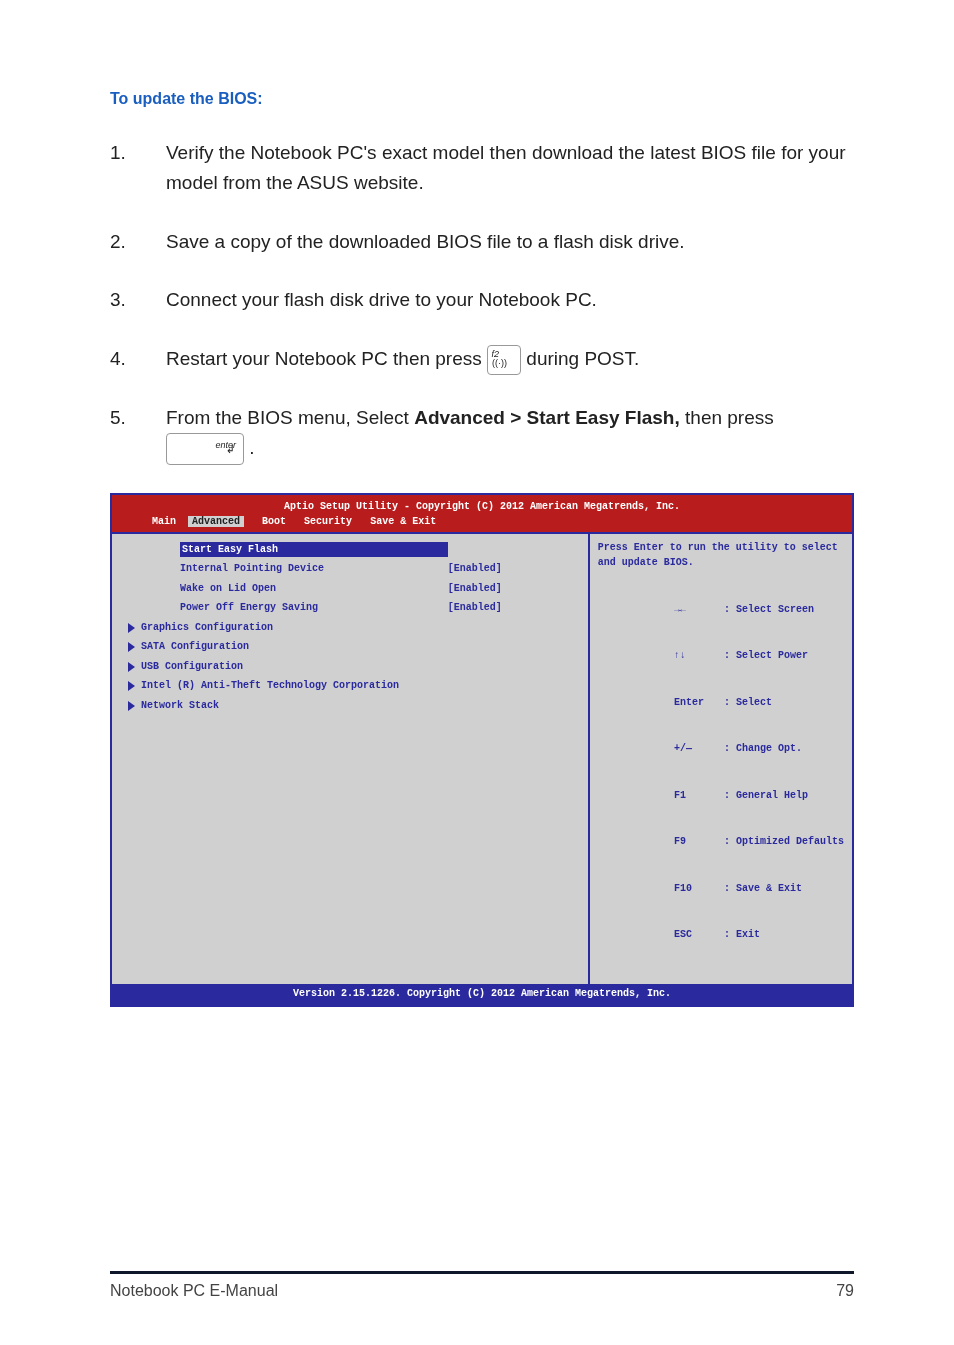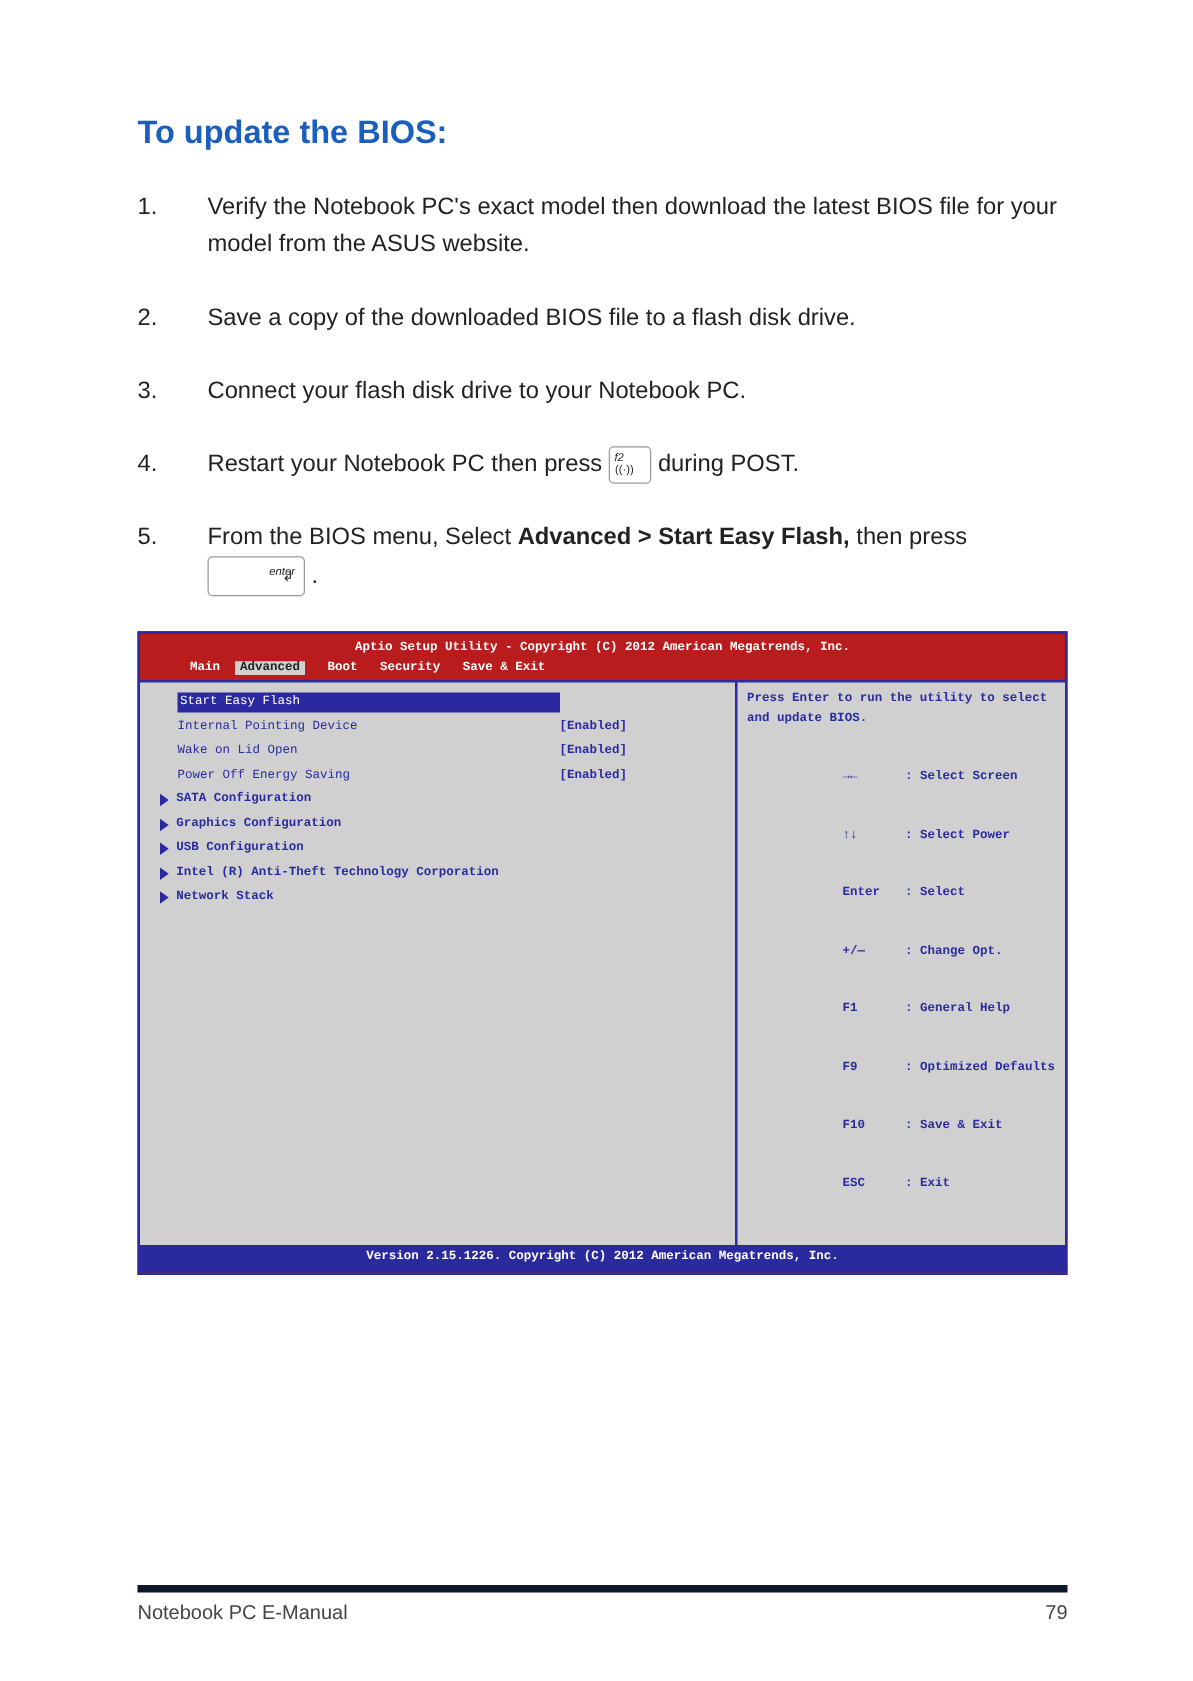--- a/index.html
+++ b/index.html
@@ -8,21 +8,21 @@
       height: 1345px;
       background: #ffffff;
       font-family: -apple-system, BlinkMacSystemFont, "Segoe UI", Arial, sans-serif;
       color: #333;
       position: relative;
       padding: 90px 100px 50px 110px;
     }
 
     .heading {
       color: #1a5fbf;
-      font-size: 26px;
+      font-size: 16px;
       font-weight: 700;
       margin-bottom: 30px;
     }
 
     .step-list { list-style: none; }
     .step-item {
       display: flex;
       margin-bottom: 28px;
       font-size: 19px;
       line-height: 1.6;
@@ -134,21 +134,21 @@
       flex-direction: column;
       justify-content: space-between;
       color: #2a2a9e;
       font-weight: bold;
       align-items: flex-end;
     }
     .bios-row {
       display: flex;
       padding: 2px 0 2px 20px;
     }
-    .bios-row .label { flex: 1; color: #2a2a9e; font-weight: normal; }
+    .bios-row .label { flex: 1; color: #2a2a9e; font-weight: bold; margin-left: 38px; }
     .bios-row .value { width: 130px; color: #2a2a9e; font-weight: bold; }
     .bios-row.highlight { background: #d0d0d0; }
     .bios-row.highlight .label { color: #ffffff; background: #2a2a9e; padding-left: 2px; }
 
     .bios-sub {
       padding: 2px 0 2px 6px;
       color: #2a2a9e;
       font-weight: bold;
       display: flex;
       align-items: center;
@@ -174,21 +174,21 @@
       font-weight: bold;
       background: #2a2a9e;
     }
 
     
     .page-footer {
       position: absolute;
       bottom: 45px;
       left: 110px;
       right: 100px;
-      border-top: 6px solid #0f172a;
+      border-top: 3px solid #0f172a;
       padding-top: 8px;
       display: flex;
       justify-content: space-between;
       font-size: 16px;
       color: #444;
     }
   </style>
 </head>
 <body>
 
@@ -251,25 +251,25 @@
       <div class="bios-row">
         <span class="label">Wake on Lid Open</span>
         <span class="value">[Enabled]</span>
       </div>
       <div class="bios-row">
         <span class="label">Power Off Energy Saving</span>
         <span class="value">[Enabled]</span>
       </div>
       <div class="bios-sub">
         <span class="tri"></span>
+        <span>Graphics Configuration</span>
+      </div>
+      <div class="bios-sub">
+        <span class="tri"></span>
         <span>SATA Configuration</span>
-      </div>
-      <div class="bios-sub">
-        <span class="tri"></span>
-        <span>Graphics Configuration</span>
       </div>
       <div class="bios-sub">
         <span class="tri"></span>
         <span>USB Configuration</span>
       </div>
       <div class="bios-sub">
         <span class="tri"></span>
         <span>Intel (R) Anti-Theft Technology Corporation</span>
       </div>
       <div class="bios-sub">

